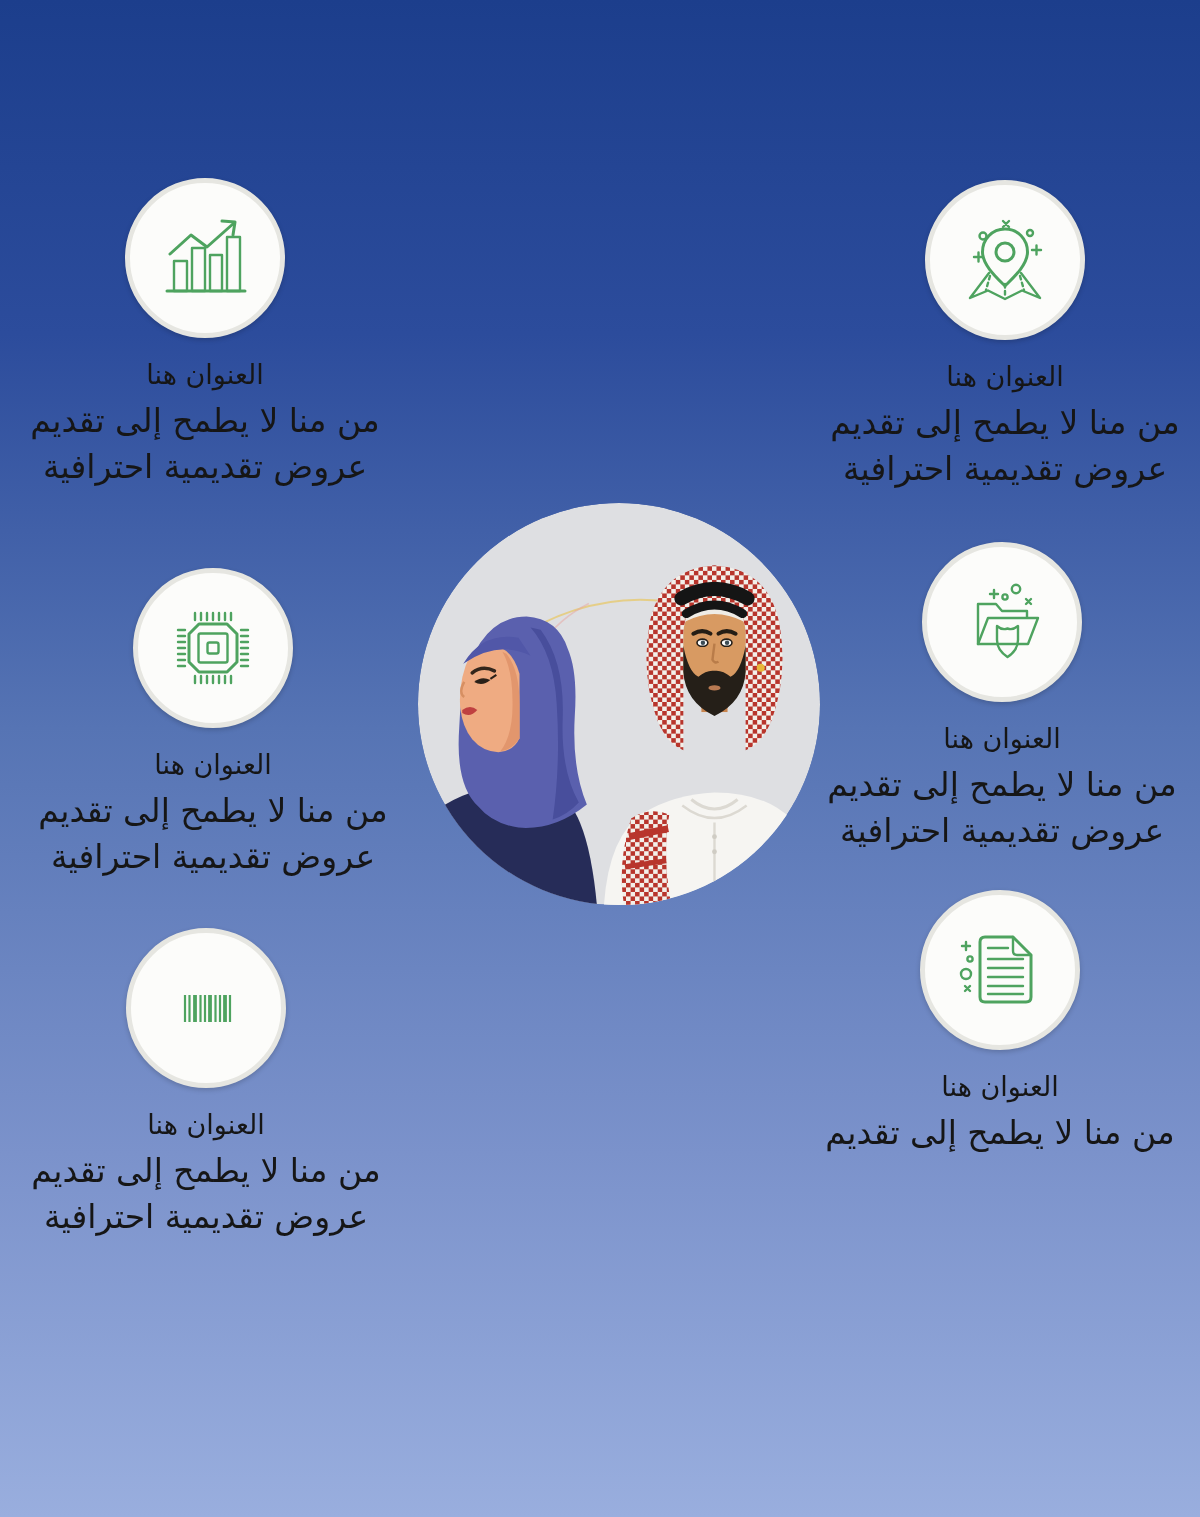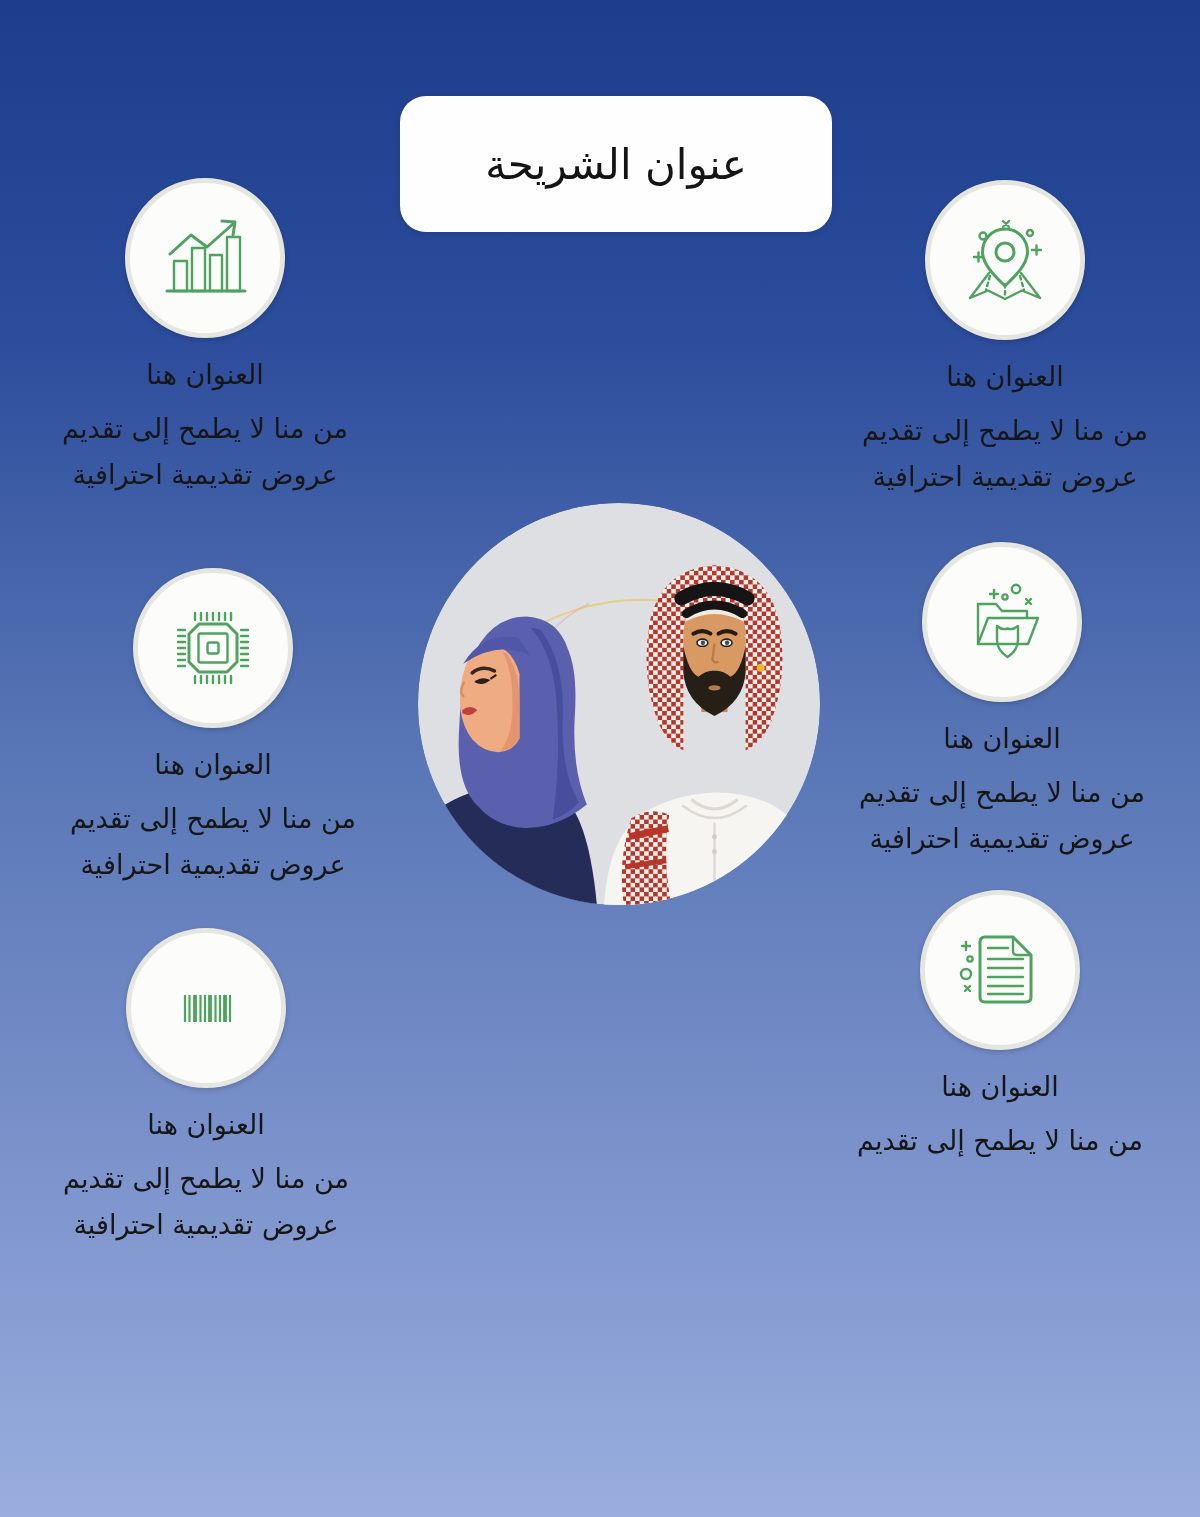--- a/index.html
+++ b/index.html
@@ -16,33 +16,30 @@
   .title-card .t { font-size:42px; color:#141414; direction:rtl; letter-spacing:0; }
   .feature { position:absolute; width:360px; display:flex; flex-direction:column; align-items:center; }
   .icon-circle {
     width:150px; height:150px; border-radius:50%;
     background:#fcfcfa; border:5px solid #e6e6e1;
     box-shadow:0 2px 5px rgba(0,0,0,.18);
     display:flex; align-items:center; justify-content:center;
   }
   .icon-circle svg { width:96px; height:96px; }
   .f-title { margin-top:18px; font-size:27px; line-height:38px; color:#161616; direction:rtl; text-align:center; }
-  .f-body  { margin-top:12px;  font-size:27px; line-height:46px; color:#161616; direction:rtl; text-align:center; }
+  .f-body  { margin-top:4px;  font-size:33px; line-height:46px; color:#161616; direction:rtl; text-align:center; }
   .center-image { position:absolute; left:418px; top:503px; width:402px; height:402px; }
   .g { stroke:#4ea35f; fill:none; stroke-width:3; stroke-linecap:round; stroke-linejoin:round; }
   .g2 { stroke:#4ea35f; fill:none; stroke-width:2.4; stroke-linecap:round; stroke-linejoin:round; }
 </style>
 </head>
 <body>
 
 <div class="canvas">
 
-  <div class="title-card">
-    <div class="t">عنوان الشريحة</div>
-  </div>
 
   <div class="feature" style="left:25px; top:178px;">
     <div class="icon-circle">
       <svg viewBox="0 0 96 96">
         <defs>
           <pattern id="hatch" width="7" height="7" patternUnits="userSpaceOnUse" patternTransform="rotate(45)">
             <line x1="1" y1="0" x2="1" y2="7" stroke="#4ea35f" stroke-width="2.4"></line>
           </pattern>
         </defs>
         <line class="g" x1="10" y1="81" x2="88" y2="81"></line>

